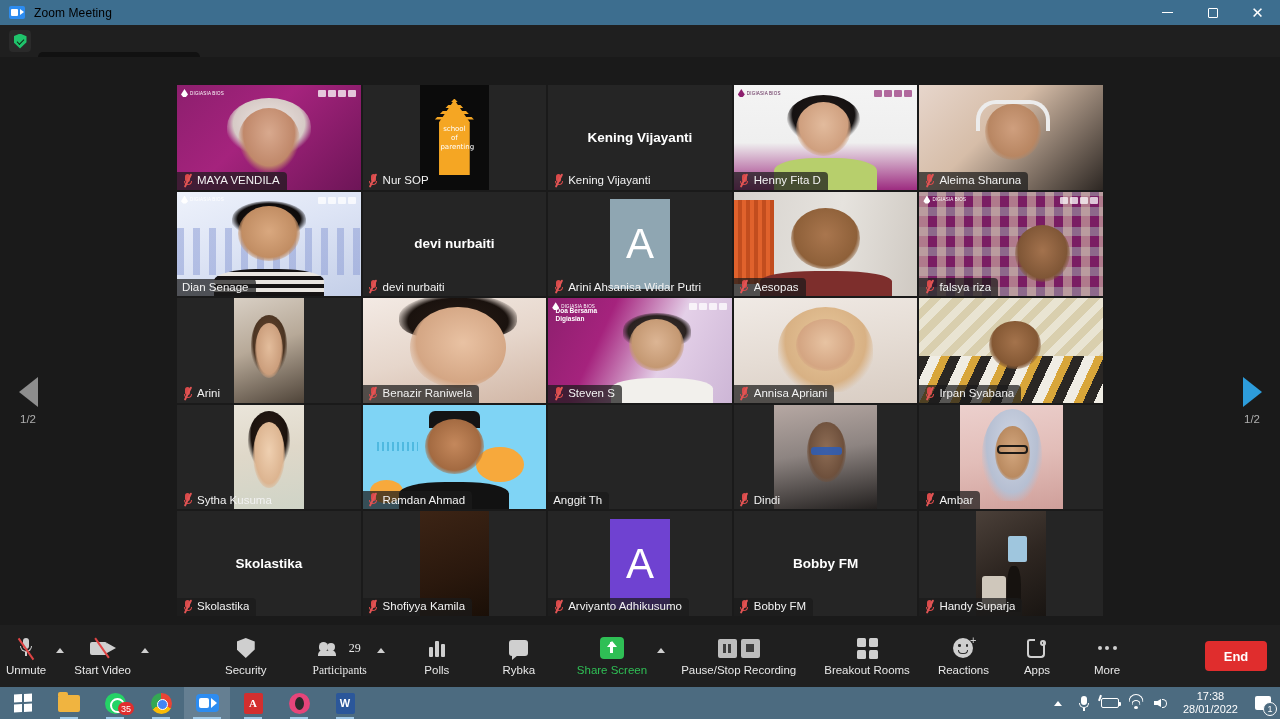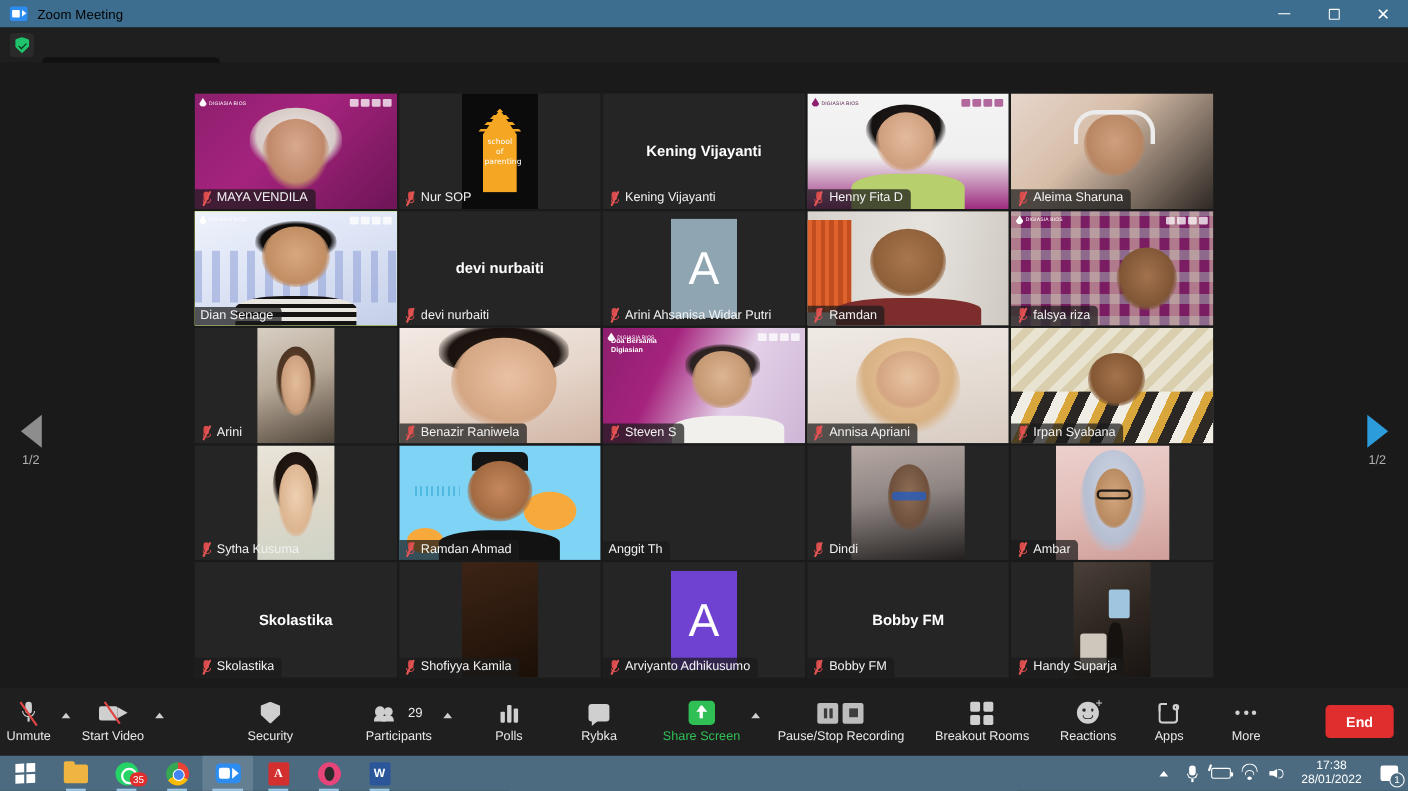--- a/index.html
+++ b/index.html
@@ -607,21 +607,21 @@
             <div class="curtain"></div>
             <div class="face"></div>
             <div class="shirt"></div>
           </div>
           <div class="namebar">
             <span class="mute-ico">
               <span class="body"></span>
               <span class="stand"></span>
               <span class="slash"></span>
             </span>
-            <span class="nb-name">Ramdan</span>
+            <span class="nb-name">Aesopas</span>
           </div>
         </div>
         <div class="tile">
           <div class="vid bg-falsya">
             <div class="notes"></div>
             <div class="face"></div>
             <span class="zlogo">
               <span class="mark"></span>
               <span class="txt">DIGIASIA BIOS</span>
             </span>
@@ -883,21 +883,21 @@
         <span class="caret"></span>
       </div>
 
     <div class="tool" style="margin-left:66px;">
       <span class="ico">
           <span class="sec-ico"></span>
         </span>
       <span class="lbl">Security</span>
     </div>
 
-    <div class="tool" style="margin-left:54px;">
+    <div class="tool" style="margin-left:34px;font-family:Liberation Serif, serif;">
       <span class="ico">
         <span class="ppl-ico">
             <span class="p1"></span>
             <span class="p2"></span>
           </span>
         <span class="ppl-count" style="position:relative; right:auto; margin-left:4px;">29</span>
       </span>
       <span class="lbl">Participants</span>
     </div>
     <div class="caret-wrap">

